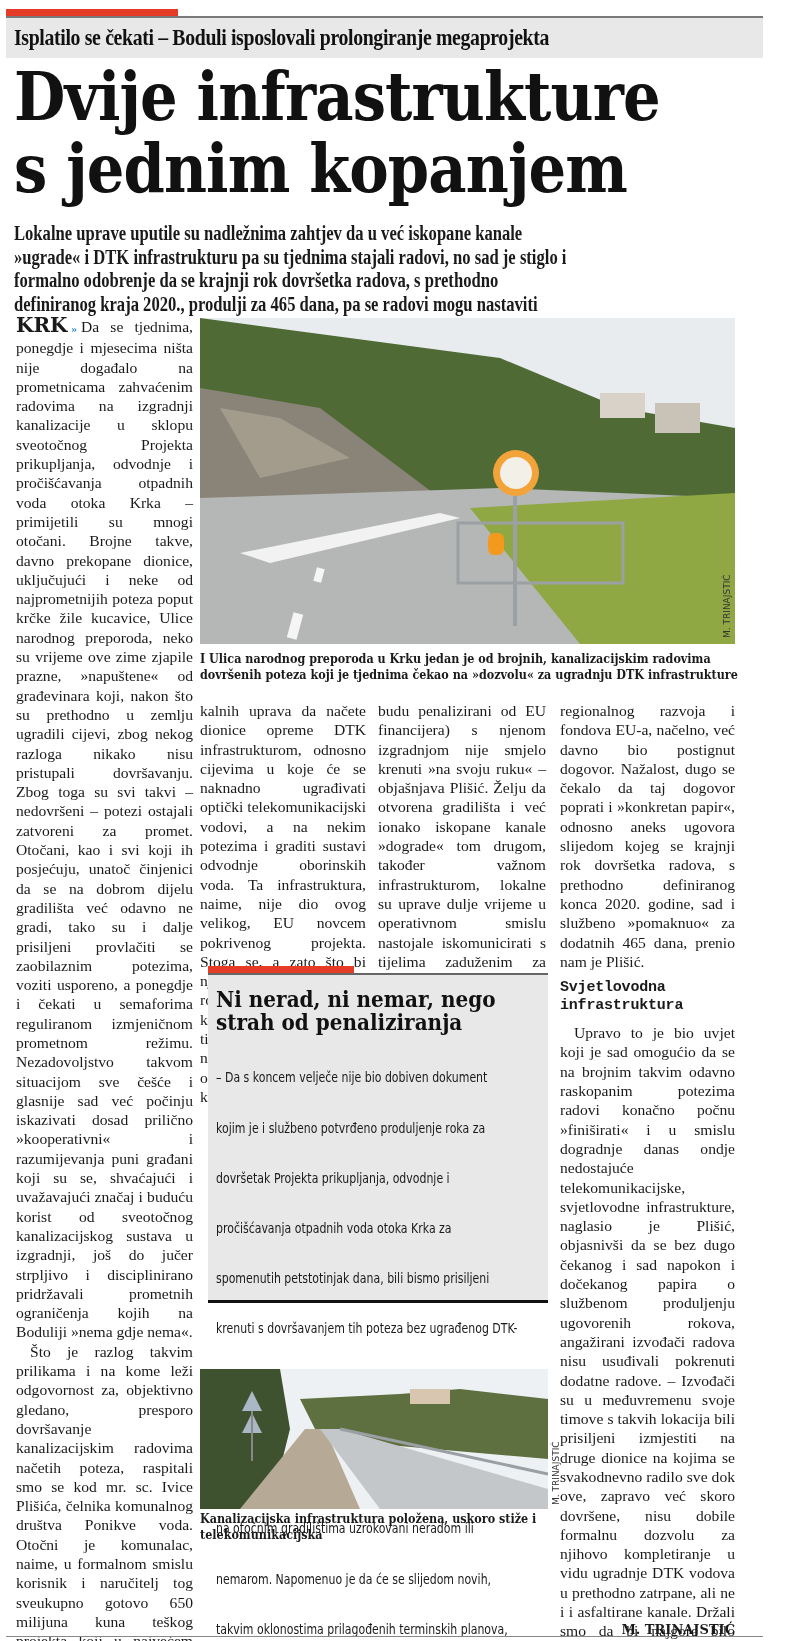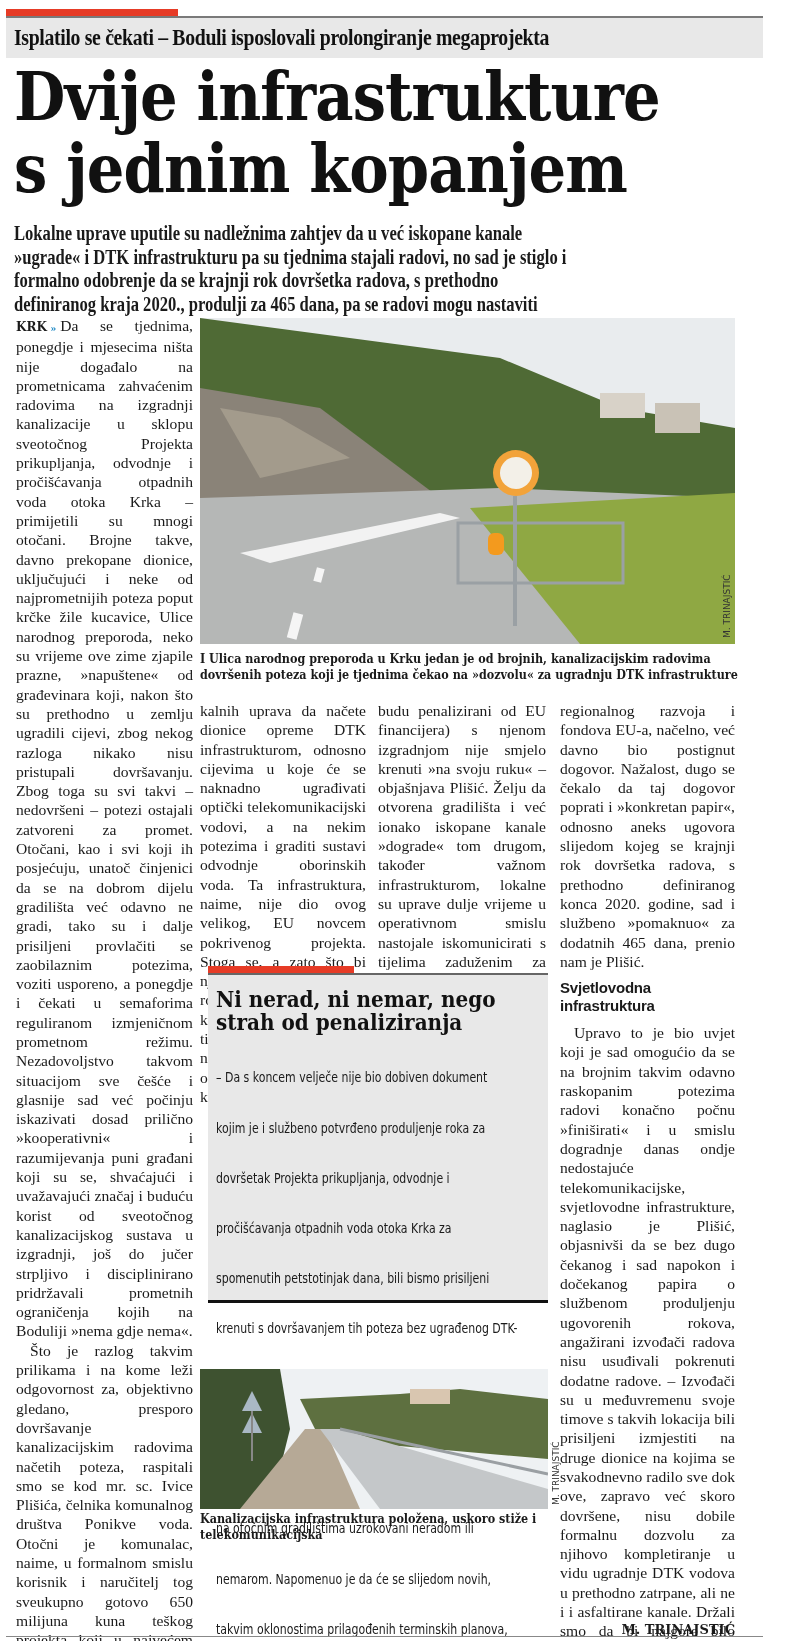--- a/index.html
+++ b/index.html
@@ -19,24 +19,24 @@
   .lede div { white-space: nowrap; }
 
   .col { position: absolute; font-family: "Liberation Serif", serif; font-size: 15.6px; line-height: 19.3px; color: #1a1a1a; text-align: justify; }
   .col p { text-indent: 0; hyphens: manual; }
   .col p.indent { text-indent: 14px; }
   .col1 { left: 16px; top: 316px; width: 177px; }
   .col2 { left: 200px; top: 701px; width: 166px; }
   .col3 { left: 378px; top: 701px; width: 168px; }
   .col4 { left: 560px; top: 701px; width: 175px; }
 
-  .dateline { font-weight: bold; font-family: "DejaVu Serif", serif; font-size: 12px; }
+  .dateline { font-weight: bold; font-family: "DejaVu Serif", serif; font-size: 20px; }
   .arrow-glyph { color: #2a8fc7; font-size: 11px; font-weight: bold; margin: 0 4px; }
 
-  .subhead { font-family: Liberation Sans, sans-serif; font-weight: bold; font-size: 15px; line-height: 18px; margin: 8px 0 8px 0; text-align: left; letter-spacing: -0.2px; }
+  .subhead { font-family: Liberation Mono, monospace; font-weight: bold; font-size: 15px; line-height: 18px; margin: 8px 0 8px 0; text-align: left; letter-spacing: -0.2px; }
 
   .photo1 { position: absolute; left: 200px; top: 318px; width: 535px; height: 326px; overflow: hidden; background: #c8ccc8; }
   .photo2 { position: absolute; left: 200px; top: 1369px; width: 348px; height: 140px; overflow: hidden; background: #c9cfd2; }
   .credit-v { position: absolute; font-family: "DejaVu Sans", sans-serif; font-size: 9px; color: #333; transform: rotate(-90deg); transform-origin: left top; white-space: nowrap; }
 
   .cap1 { position: absolute; left: 200px; top: 651px; width: 640px; font-family: "DejaVu Serif", serif; font-weight: bold; font-size: 13px; line-height: 16px; color: #1a1a1a; transform: scaleX(0.86); transform-origin: left top; }
   .cap1 div, .cap2 div { white-space: nowrap; }
   .cap2 { position: absolute; left: 200px; top: 1511px; width: 420px; font-family: "DejaVu Serif", serif; font-weight: bold; font-size: 13px; line-height: 16px; color: #1a1a1a; transform: scaleX(0.86); transform-origin: left top; }
 
   .box-red { position: absolute; left: 208px; top: 966px; width: 146px; height: 9px; background: #e63b26; }

